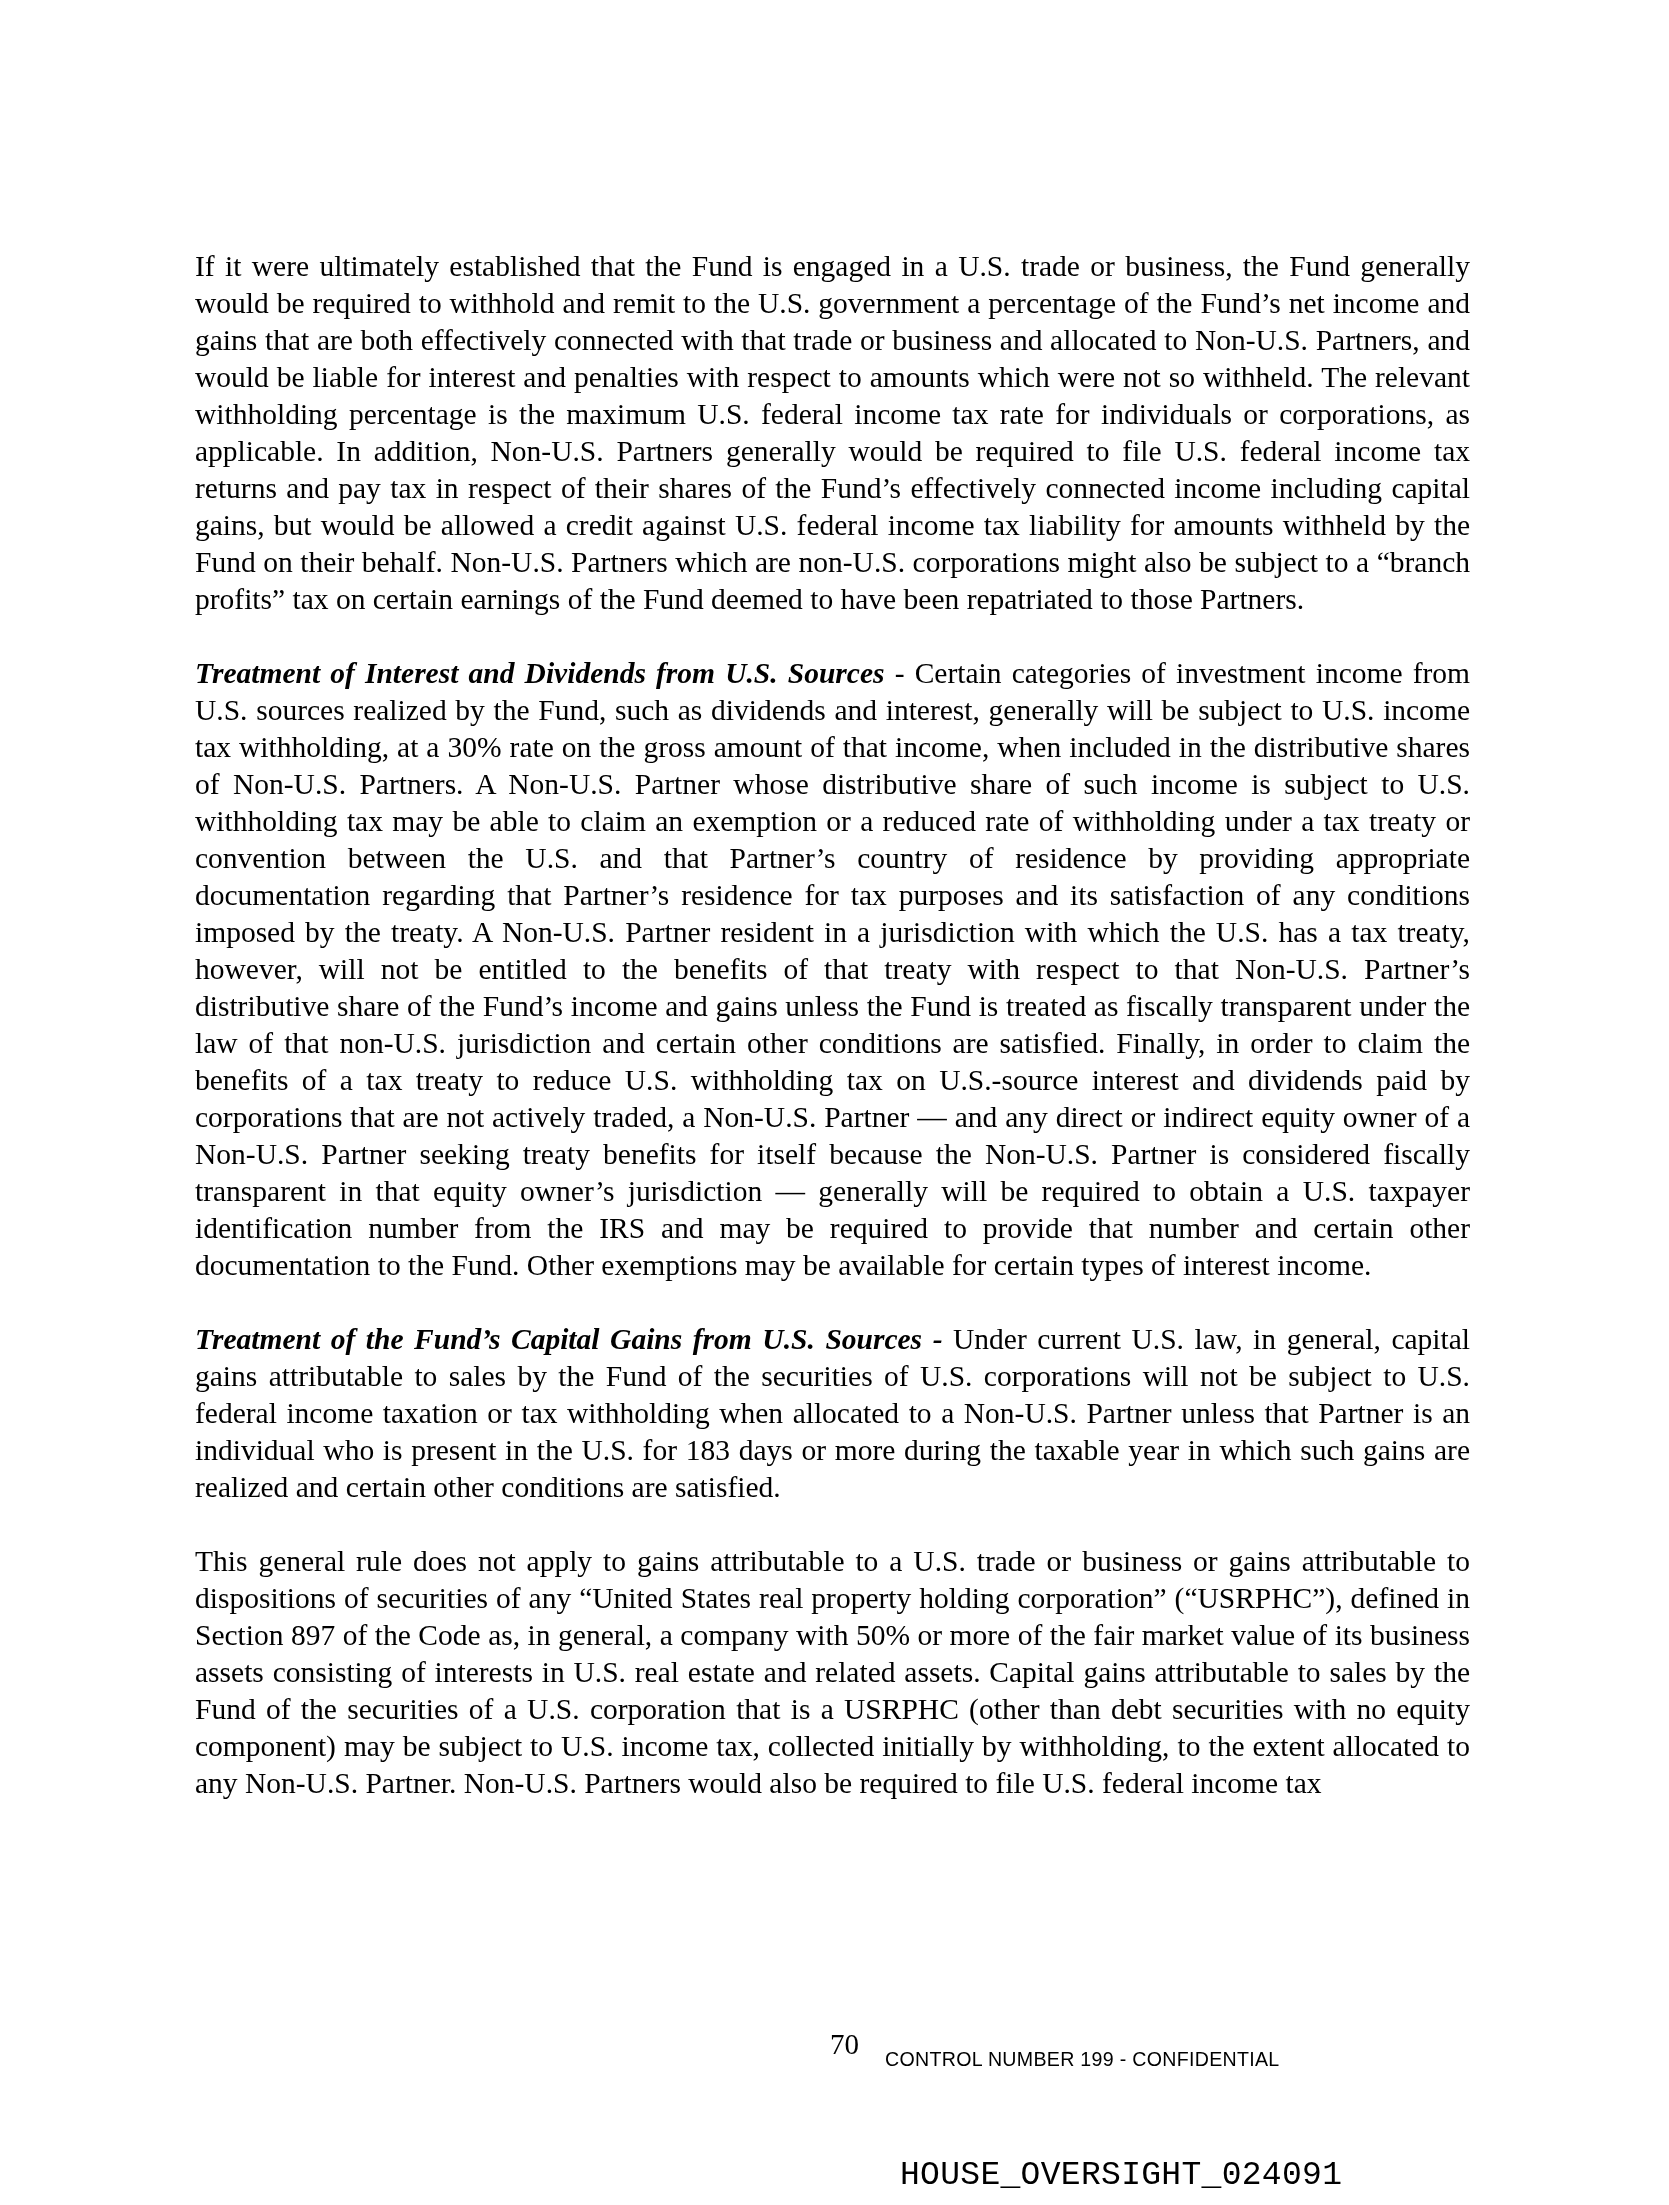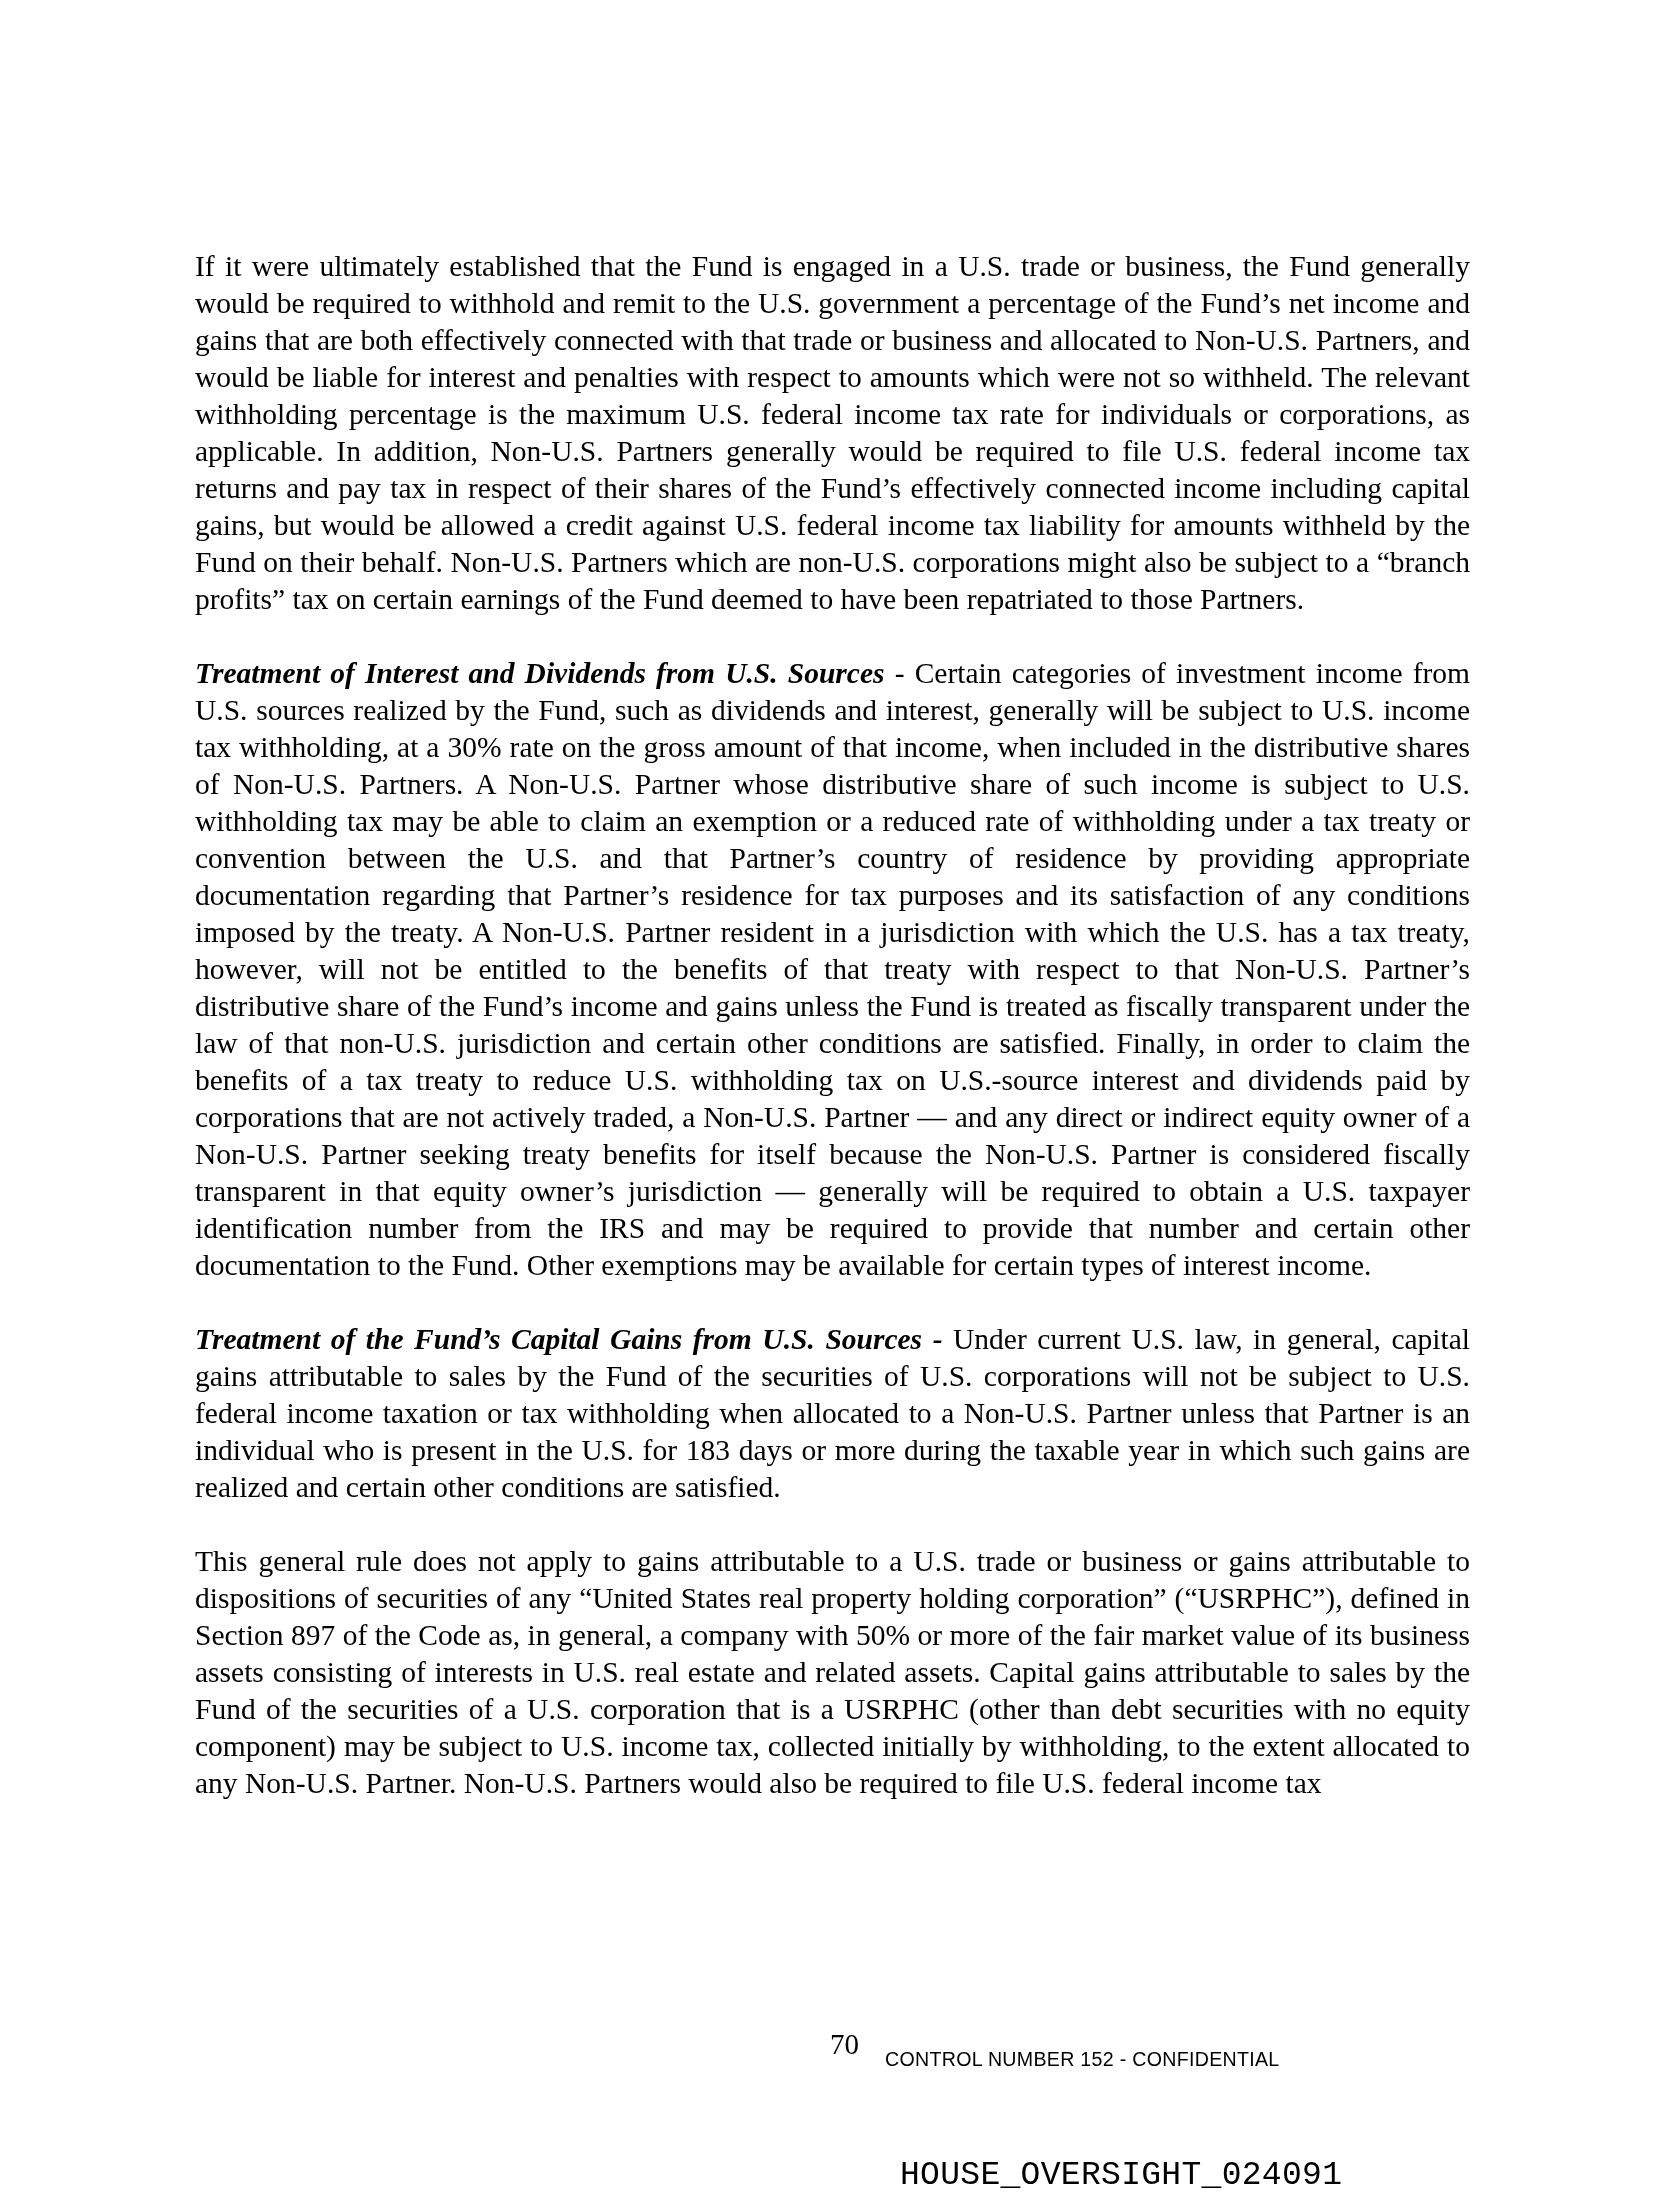--- a/index.html
+++ b/index.html
@@ -36,15 +36,15 @@
   </p>
   <p class="para">
     <span class="heading">Treatment of the Fund’s Capital Gains from U.S. Sources -</span><span> Under current U.S. law, in general, capital gains attributable to sales by the Fund of the securities of U.S. corporations will not be subject to U.S. federal income taxation or tax withholding when allocated to a Non-U.S. Partner unless that Partner is an individual who is present in the U.S. for 183 days or more during the taxable year in which such gains are realized and certain other conditions are satisfied.</span>
   </p>
   <p class="para">
     <span>This general rule does not apply to gains attributable to a U.S. trade or business or gains attributable to dispositions of securities of any “United States real property holding corporation” (“USRPHC”), defined in Section 897 of the Code as, in general, a company with 50% or more of the fair market value of its business assets consisting of interests in U.S. real estate and related assets.  Capital gains attributable to sales by the Fund of the securities of a U.S. corporation that is a USRPHC (other than debt securities with no equity component) may be subject to U.S. income tax, collected initially by withholding, to the extent allocated to any Non-U.S. Partner.  Non-U.S. Partners would also be required to file U.S. federal income tax</span>
   </p>
 </div>
 
 <div class="page-number">70</div>
-<div class="control-number">CONTROL NUMBER 152 - CONFIDENTIAL</div>
+<div class="control-number">CONTROL NUMBER 199 - CONFIDENTIAL</div>
 <div class="bates">HOUSE_OVERSIGHT_024091</div>
 
 
 </body></html>

